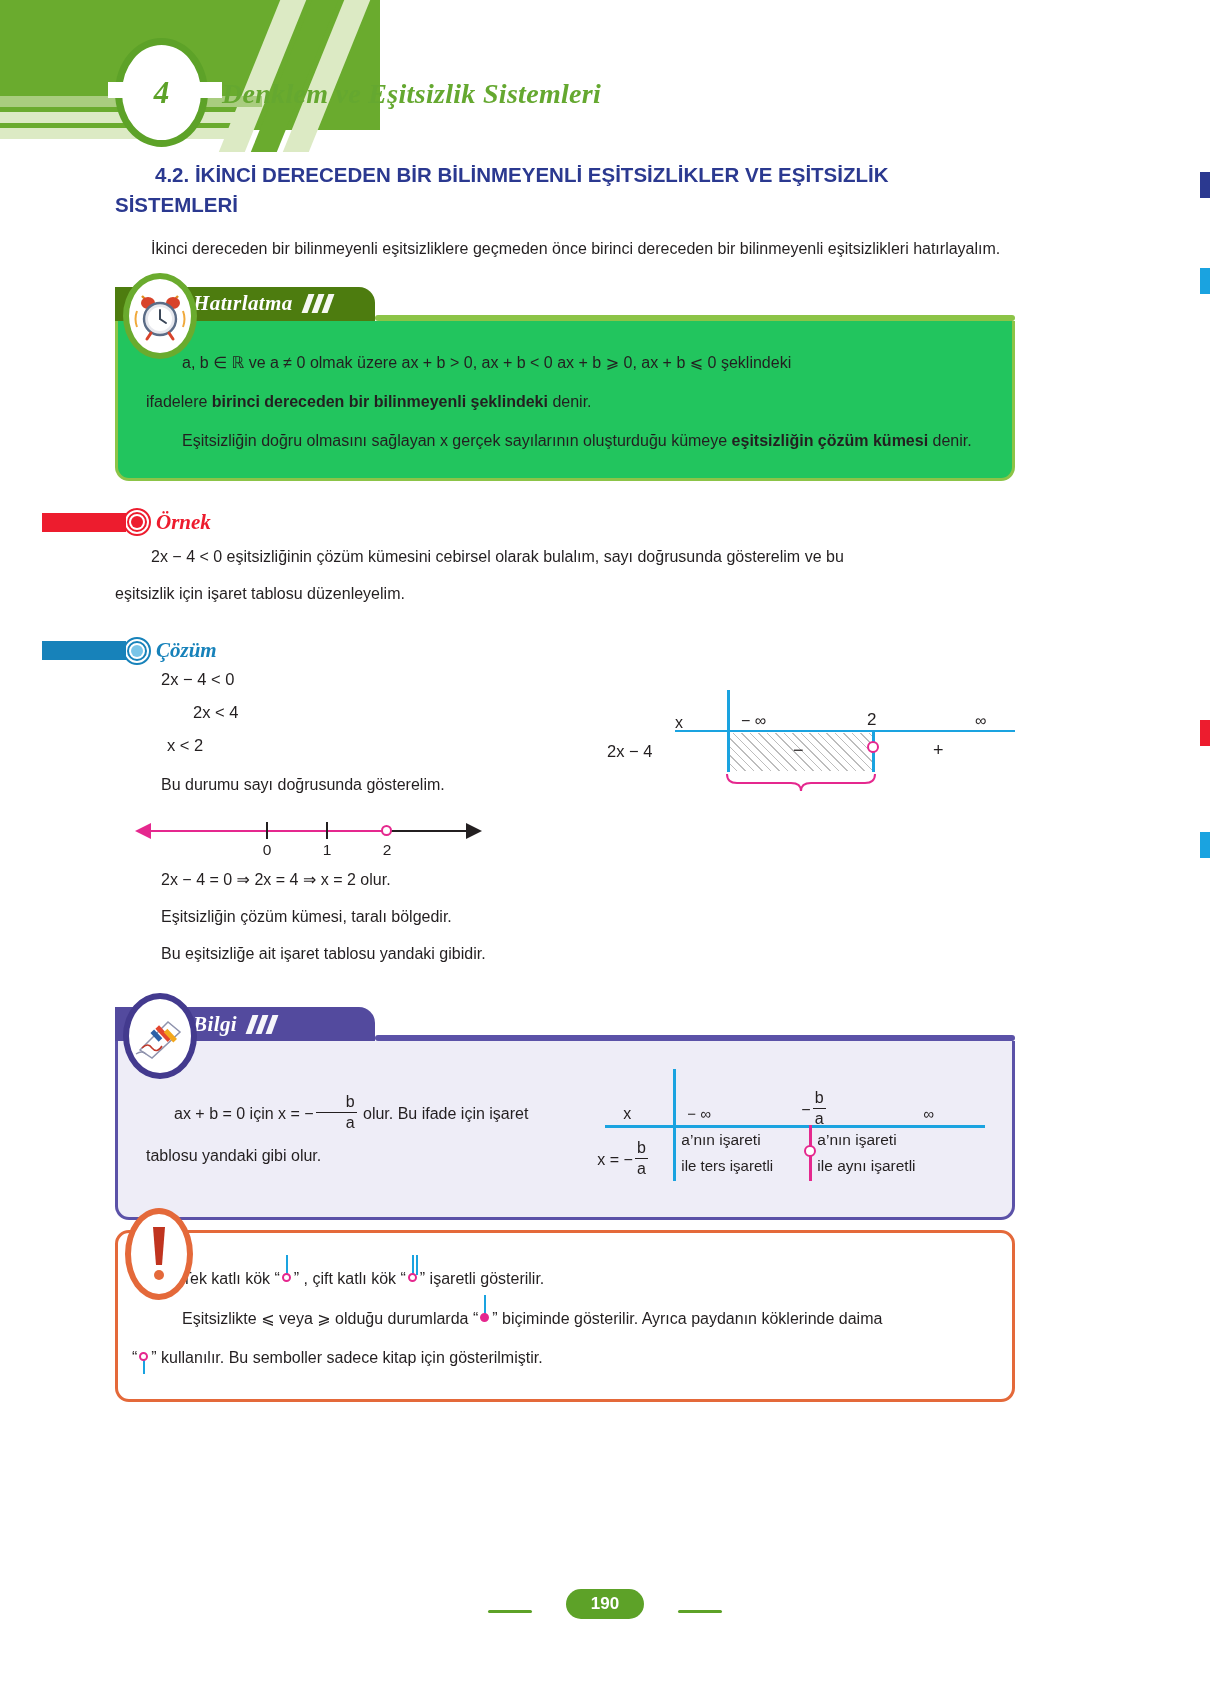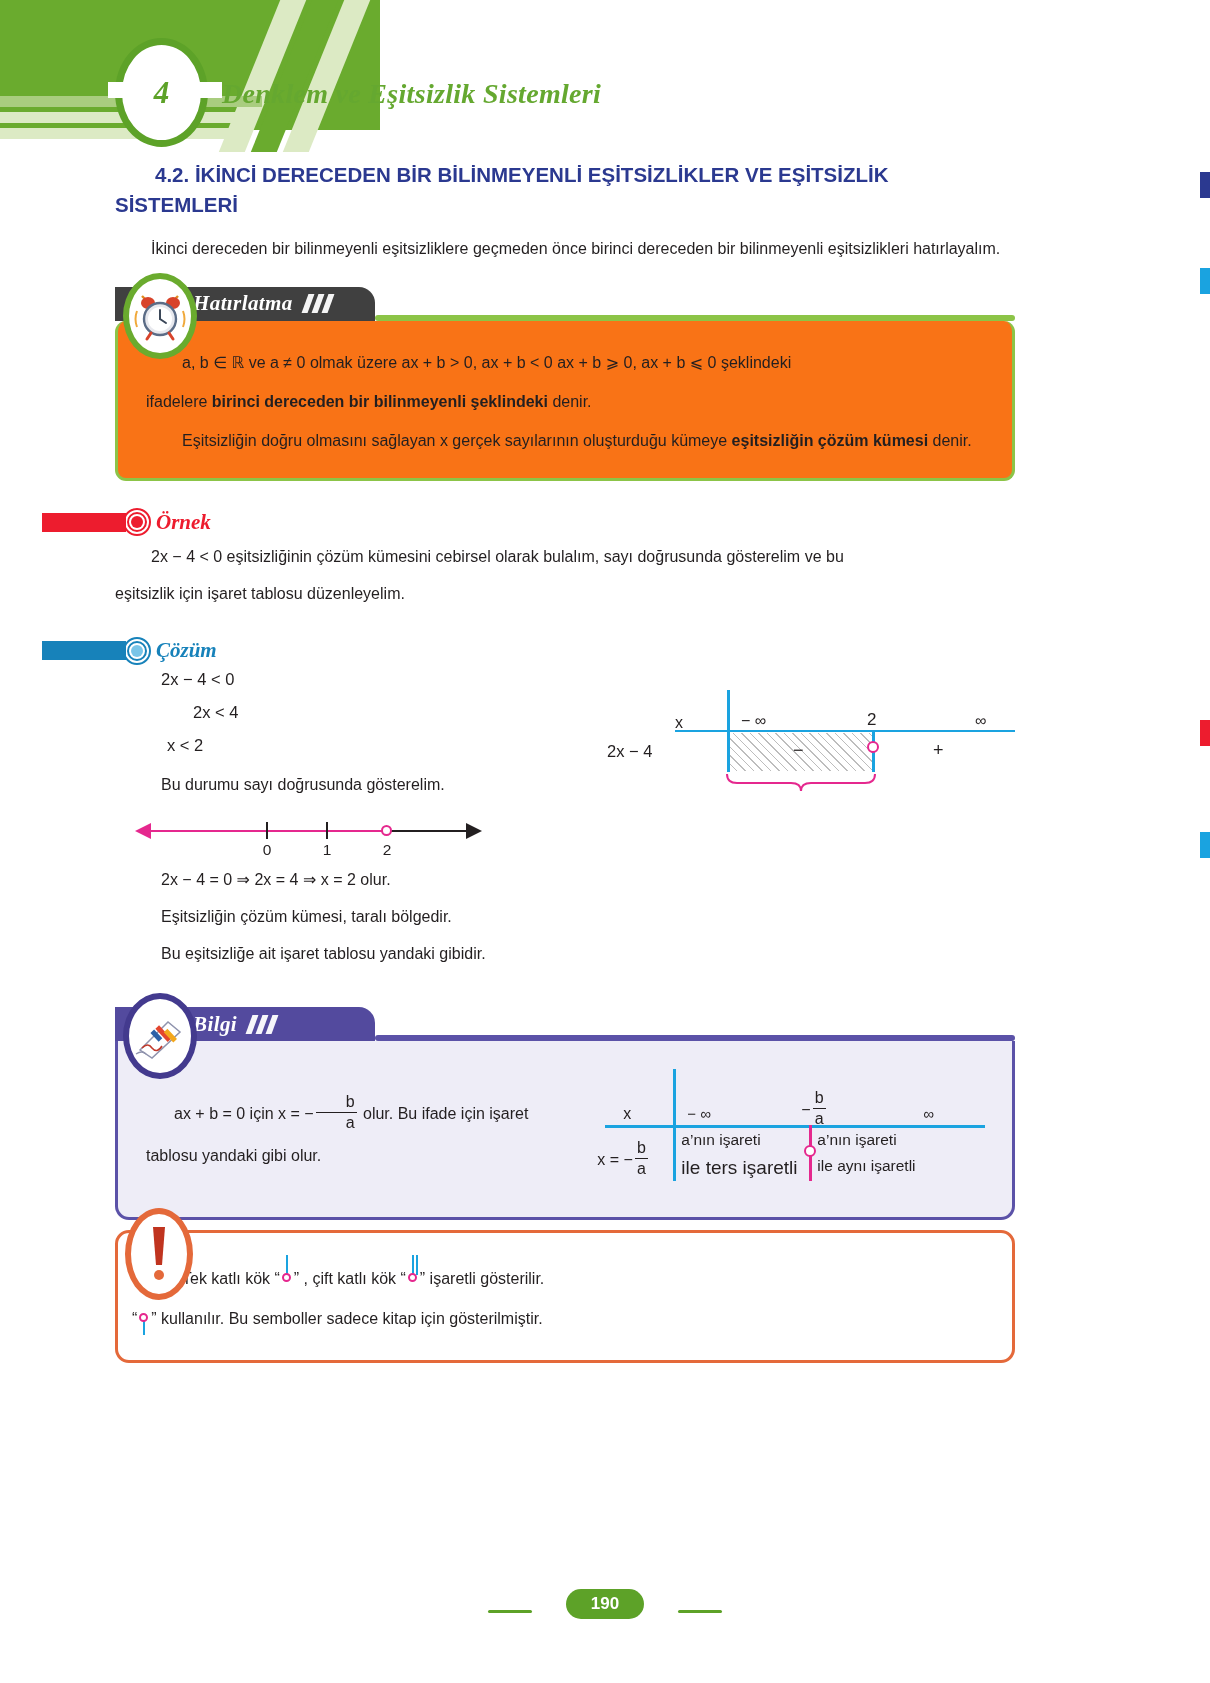--- a/index.html
+++ b/index.html
@@ -82,22 +82,22 @@
     border-radius:0 0 14px 14px;
     padding:26px 28px 22px 28px;
   }
   .callout-ring{
     position:absolute; left:8px; top:-14px; width:74px; height:86px;
     border-radius:50%; border:6px solid; background:#ffffff; z-index:10;
     display:flex; align-items:center; justify-content:center; overflow:hidden;
   }
 
   
-  .c-green .callout-tab{ background:#404040;margin-top:9px; }
-  .c-green .callout-body{ border-color:#8cc447; background:#f97316;border-radius:11px; }
+  .c-green .callout-tab{ background:#4d7c0f;margin-top:9px; }
+  .c-green .callout-body{ border-color:#8cc447; background:#22c55e; }
   .c-green .callout-ring{ border-color:#6aab2e; }
   .c-green .top-rule{ position:absolute; left:260px; right:0; top:28px;
                       height:6px; background:#8cc447; border-radius:3px; }
 
   
   .c-purple .callout-tab{ background:#534a9e; }
   .c-purple .callout-body{ border-color:#5b52a8; background:#eeedf7; }
   .c-purple .callout-ring{ border-color:#433a8e; }
   .c-purple .top-rule{ position:absolute; left:260px; right:0; top:28px;
                        height:6px; background:#5b52a8; border-radius:3px; }
@@ -368,37 +368,38 @@
             <div class="st-vline" style="left:68px; top:2px; height:56px;"></div>
             <div class="st-txt" style="left:82px; top:38px; font-size:15px;">− ∞</div>
             <div class="st-txt math" style="left:196px; top:22px;"><span>−</span><span class="frac"><span class="n">b</span><span class="d">a</span></span></div>
             <div class="st-txt" style="left:318px; top:38px; font-size:15px;">∞</div>
             <div class="st-hline" style="left:0px; top:58px; width:380px;"></div>
             <div class="st-vline" style="left:68px; top:58px; height:56px;"></div>
             <div class="st-vline" style="left:204px; top:58px; height:56px; background:#e5288e;"></div>
             <div class="st-circ" style="left:199px; top:78px;"></div>
             <div class="st-txt math" style="left:-8px; top:72px;"><span>x = −</span><span class="frac"><span class="n">b</span><span class="d">a</span></span></div>
             <div class="st-txt" style="left:76px; top:64px; font-size:15.5px;">a’nın işareti</div>
-            <div class="st-txt" style="left:76px; top:90px; font-size:19px;">ile ters işaretli</div>
+            <div class="st-txt" style="left:76px; top:90px; font-size:15px;">ile ters işaretli</div>
             <div class="st-txt" style="left:212px; top:64px; font-size:15.5px;">a’nın işareti</div>
             <div class="st-txt" style="left:212px; top:90px; font-size:15.5px;">ile aynı işaretli</div>
           </div>
         </div>
       </div>
     </div>
 
     <div class="callout c-orange">
       <div class="callout-ring">
         <svg width="40" height="66" viewBox="0 0 40 66" aria-hidden="true">
           <path d="M14 6 h12 l-3 38 h-6 Z" fill="#c0341f"></path>
           <circle cx="20" cy="54" r="5" fill="#e4693a"></circle>
         </svg>
       </div>
       <div class="callout-body">
         <p><span>Tek katlı kök “</span><span class="rsym"><i></i><b></b></span><span>” , çift katlı kök “</span><span class="rsym"><i></i><i class="i2"></i><b></b></span><span>” işaretli gösterilir.</span></p>
+        <p><span>Eşitsizlikte ⩽ veya ⩾ olduğu durumlarda “</span><span class="rsym"><i></i><b class="filled"></b></span><span>” biçiminde gösterilir. Ayrıca paydanın köklerinde daima</span></p>
         <p class="noind" style="text-indent:0; margin-left:-14px;"><span>“</span><span class="rsym down"><i></i><b></b></span><span>”  kullanılır. Bu semboller sadece kitap için gösterilmiştir.</span></p>
       </div>
     </div>
 
   </div>
 
   <div class="pagenum-wing" style="left:488px;"></div>
   <div class="pagenum-wing" style="right:488px;"></div>
   <div class="pagenum">190</div>
 

